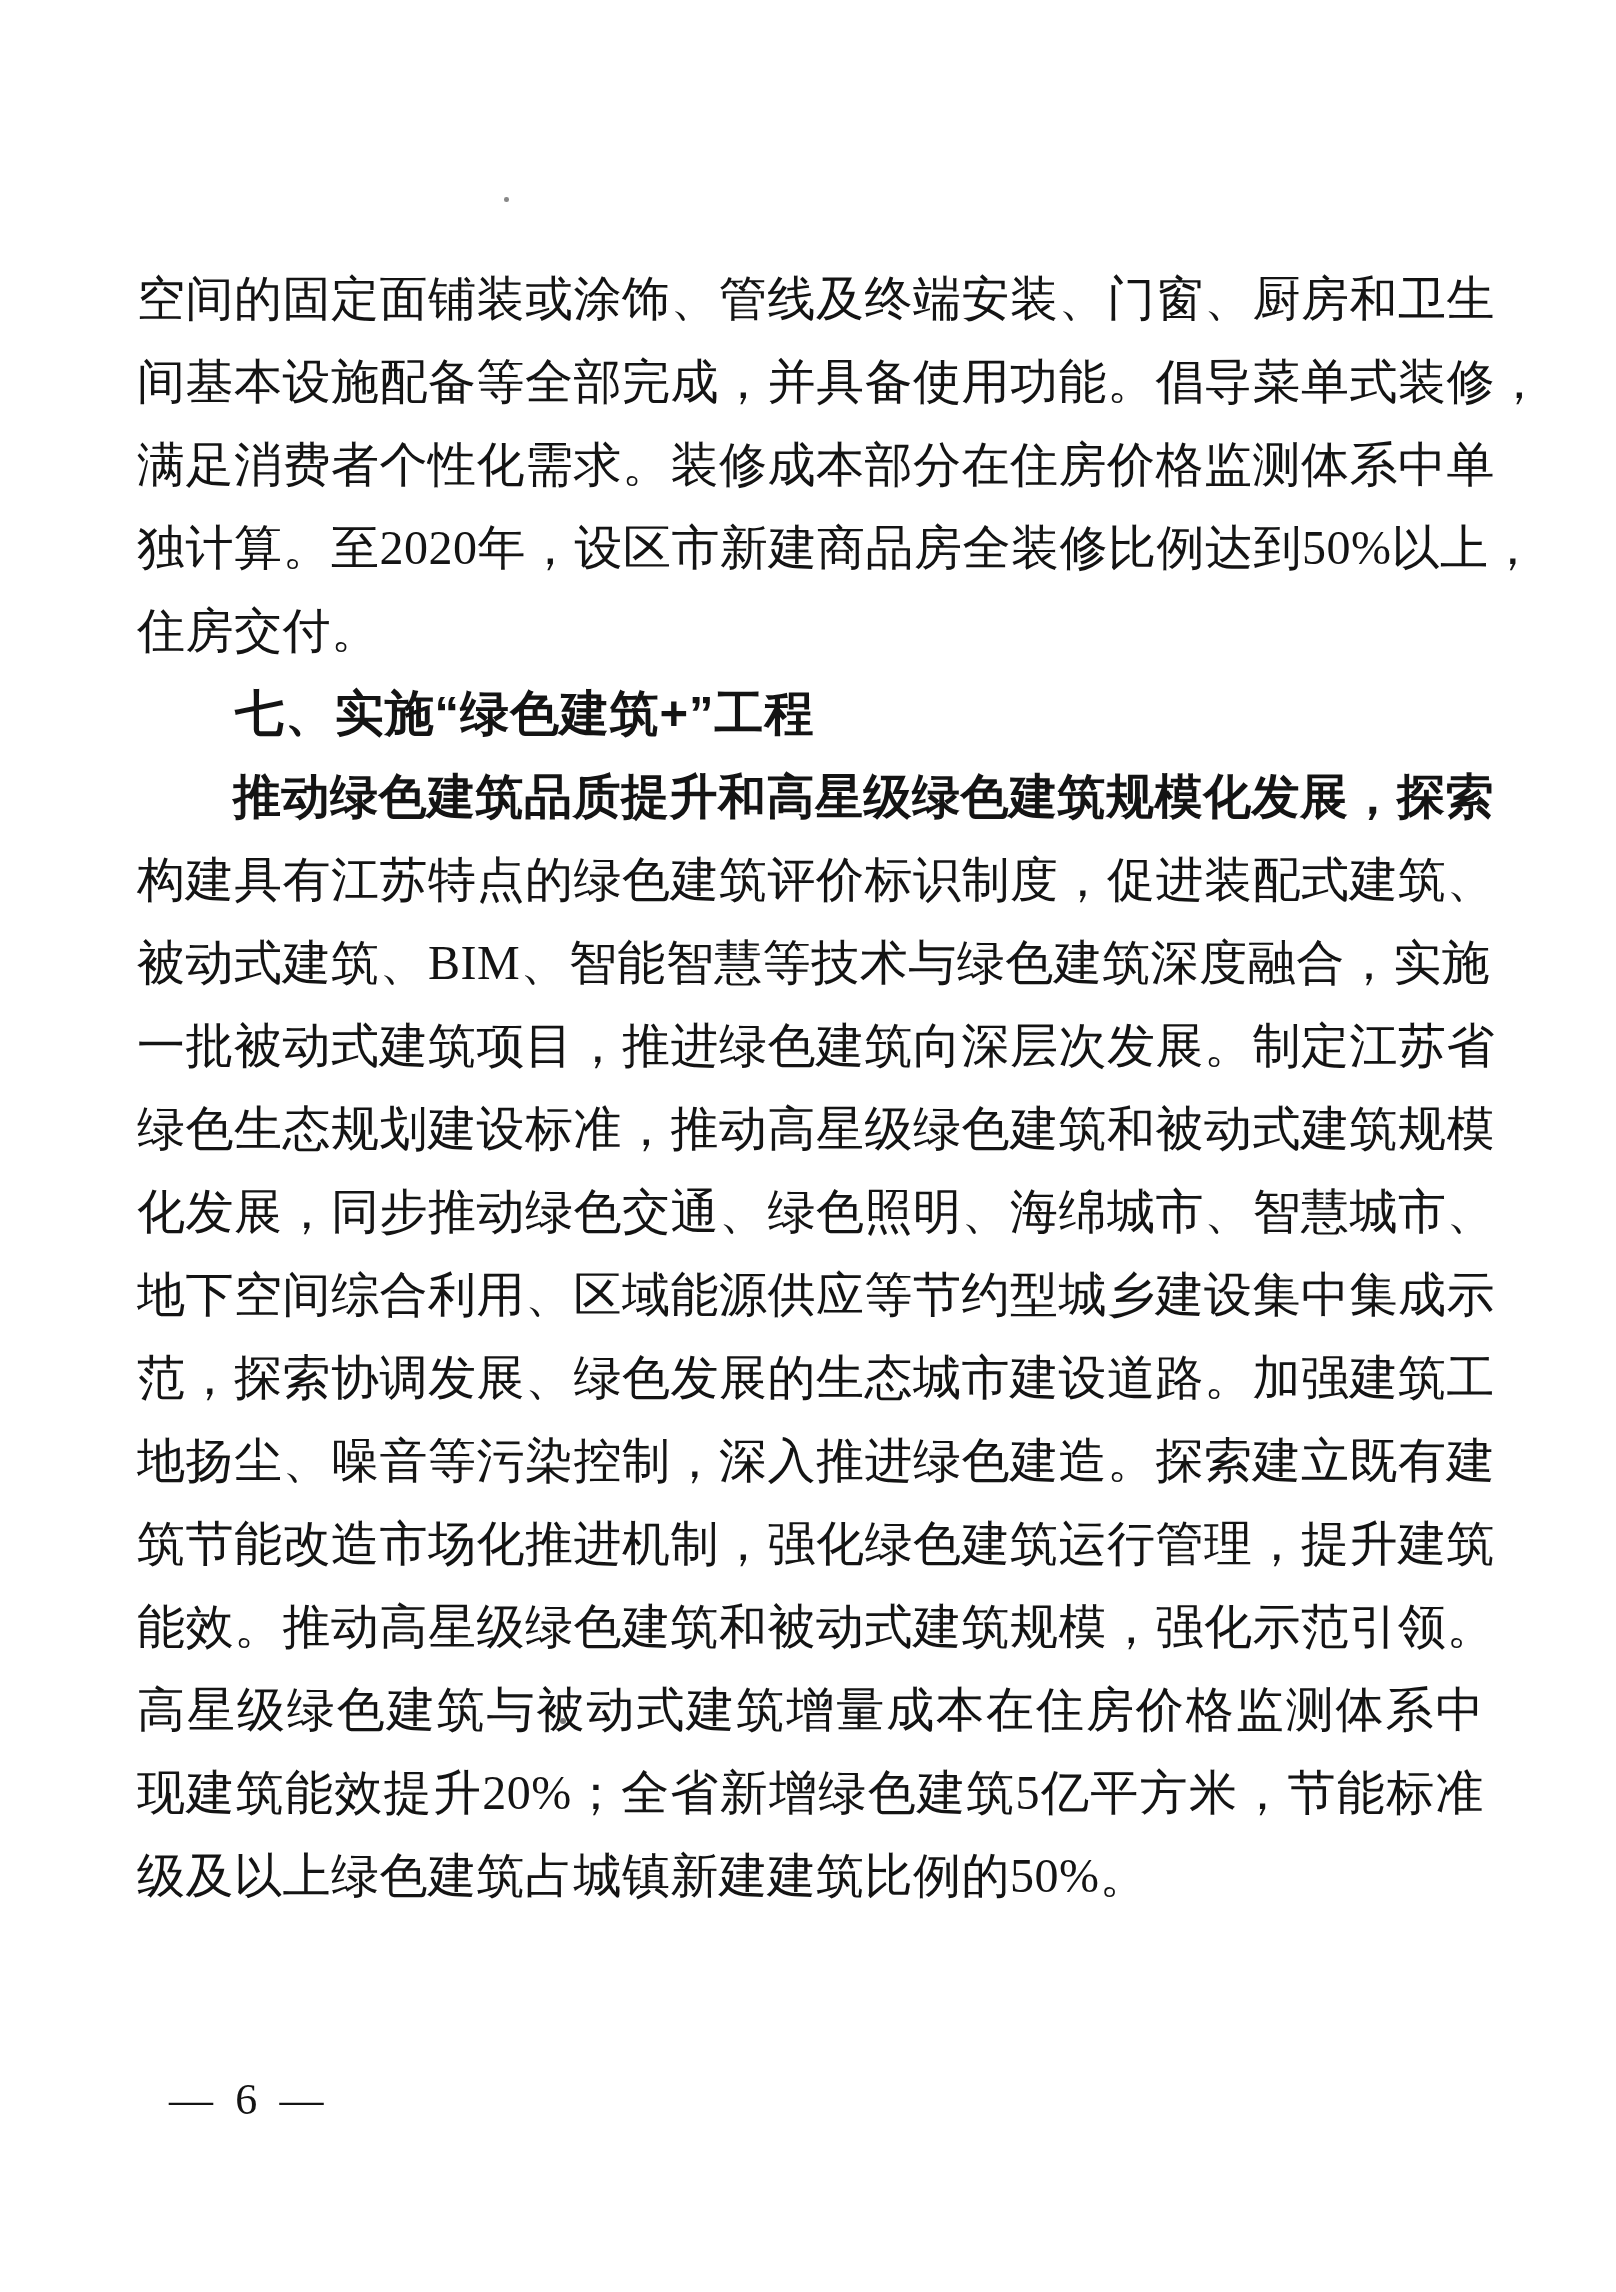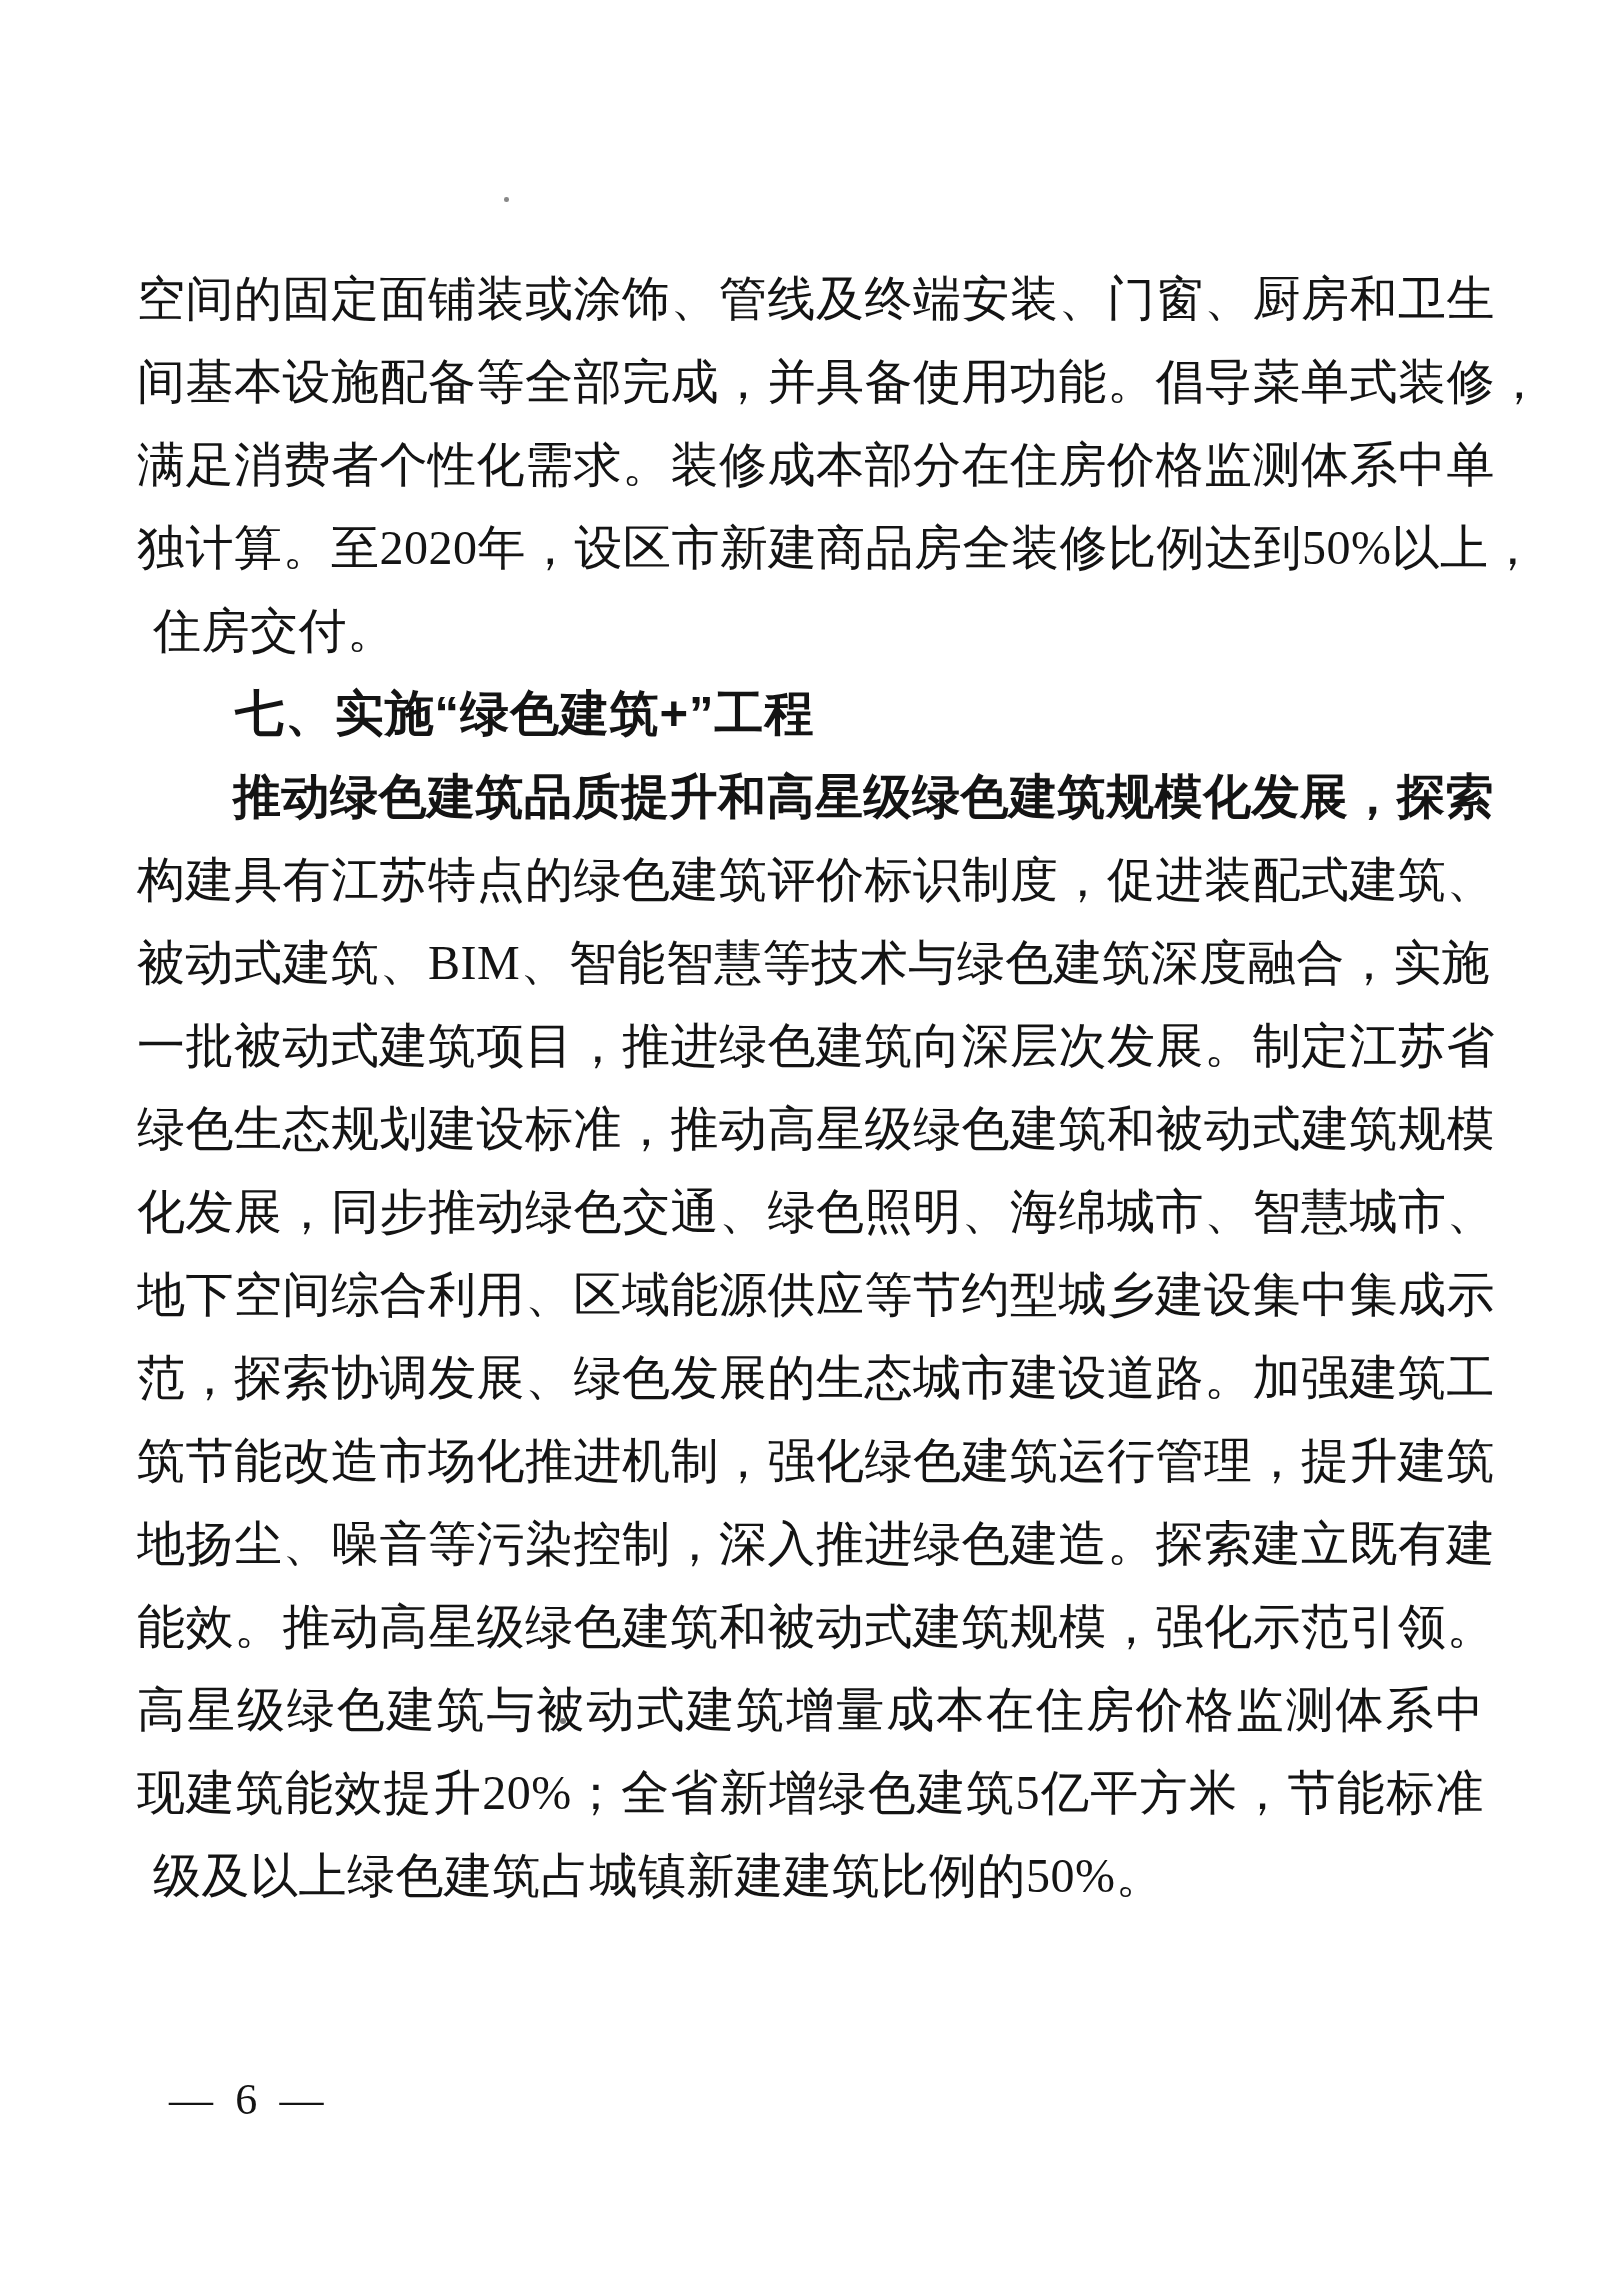--- a/index.html
+++ b/index.html
@@ -30,21 +30,20 @@
     font-size: 48px;
     font-weight: 400;
     white-space: nowrap;
     text-align: justify;
     text-align-last: justify;
     letter-spacing: 0.5px;
   }
   .line.short {
     text-align: left;
     text-align-last: left;
-    margin-left: 16px;
   }
   .line.indent {
     text-indent: 2em;
     font-weight: bold;
   }
   .line.heading {
     font-family: "Liberation Sans", "DejaVu Sans", sans-serif;
     font-weight: 700;
     font-size: 49px;
     text-align: right;
@@ -88,22 +87,22 @@
     <h2 class="line heading">七、实施“绿色建筑+”工程</h2>
 
     <p class="line indent">推动绿色建筑品质提升和高星级绿色建筑规模化发展，探索</p>
     <p class="line">构建具有江苏特点的绿色建筑评价标识制度，促进装配式建筑、</p>
     <p class="line">被动式建筑、BIM、智能智慧等技术与绿色建筑深度融合，实施</p>
     <p class="line">一批被动式建筑项目，推进绿色建筑向深层次发展。制定江苏省</p>
     <p class="line">绿色生态规划建设标准，推动高星级绿色建筑和被动式建筑规模</p>
     <p class="line">化发展，同步推动绿色交通、绿色照明、海绵城市、智慧城市、</p>
     <p class="line">地下空间综合利用、区域能源供应等节约型城乡建设集中集成示</p>
     <p class="line">范，探索协调发展、绿色发展的生态城市建设道路。加强建筑工</p>
+    <p class="line">地扬尘、噪音等污染控制，深入推进绿色建造。探索建立既有建</p>
     <p class="line">筑节能改造市场化推进机制，强化绿色建筑运行管理，提升建筑</p>
-    <p class="line">地扬尘、噪音等污染控制，深入推进绿色建造。探索建立既有建</p>
     <p class="line">能效。推动高星级绿色建筑和被动式建筑规模，强化示范引领。</p>
     <p class="line">高星级绿色建筑与被动式建筑增量成本在住房价格监测体系中</p>
     <p class="line">现建筑能效提升20%；全省新增绿色建筑5亿平方米，节能标准</p>
     <p class="line short">级及以上绿色建筑占城镇新建建筑比例的50%。</p>
 
   </main>
 
   <div class="footer">— 6 —</div>
 
 </div>

